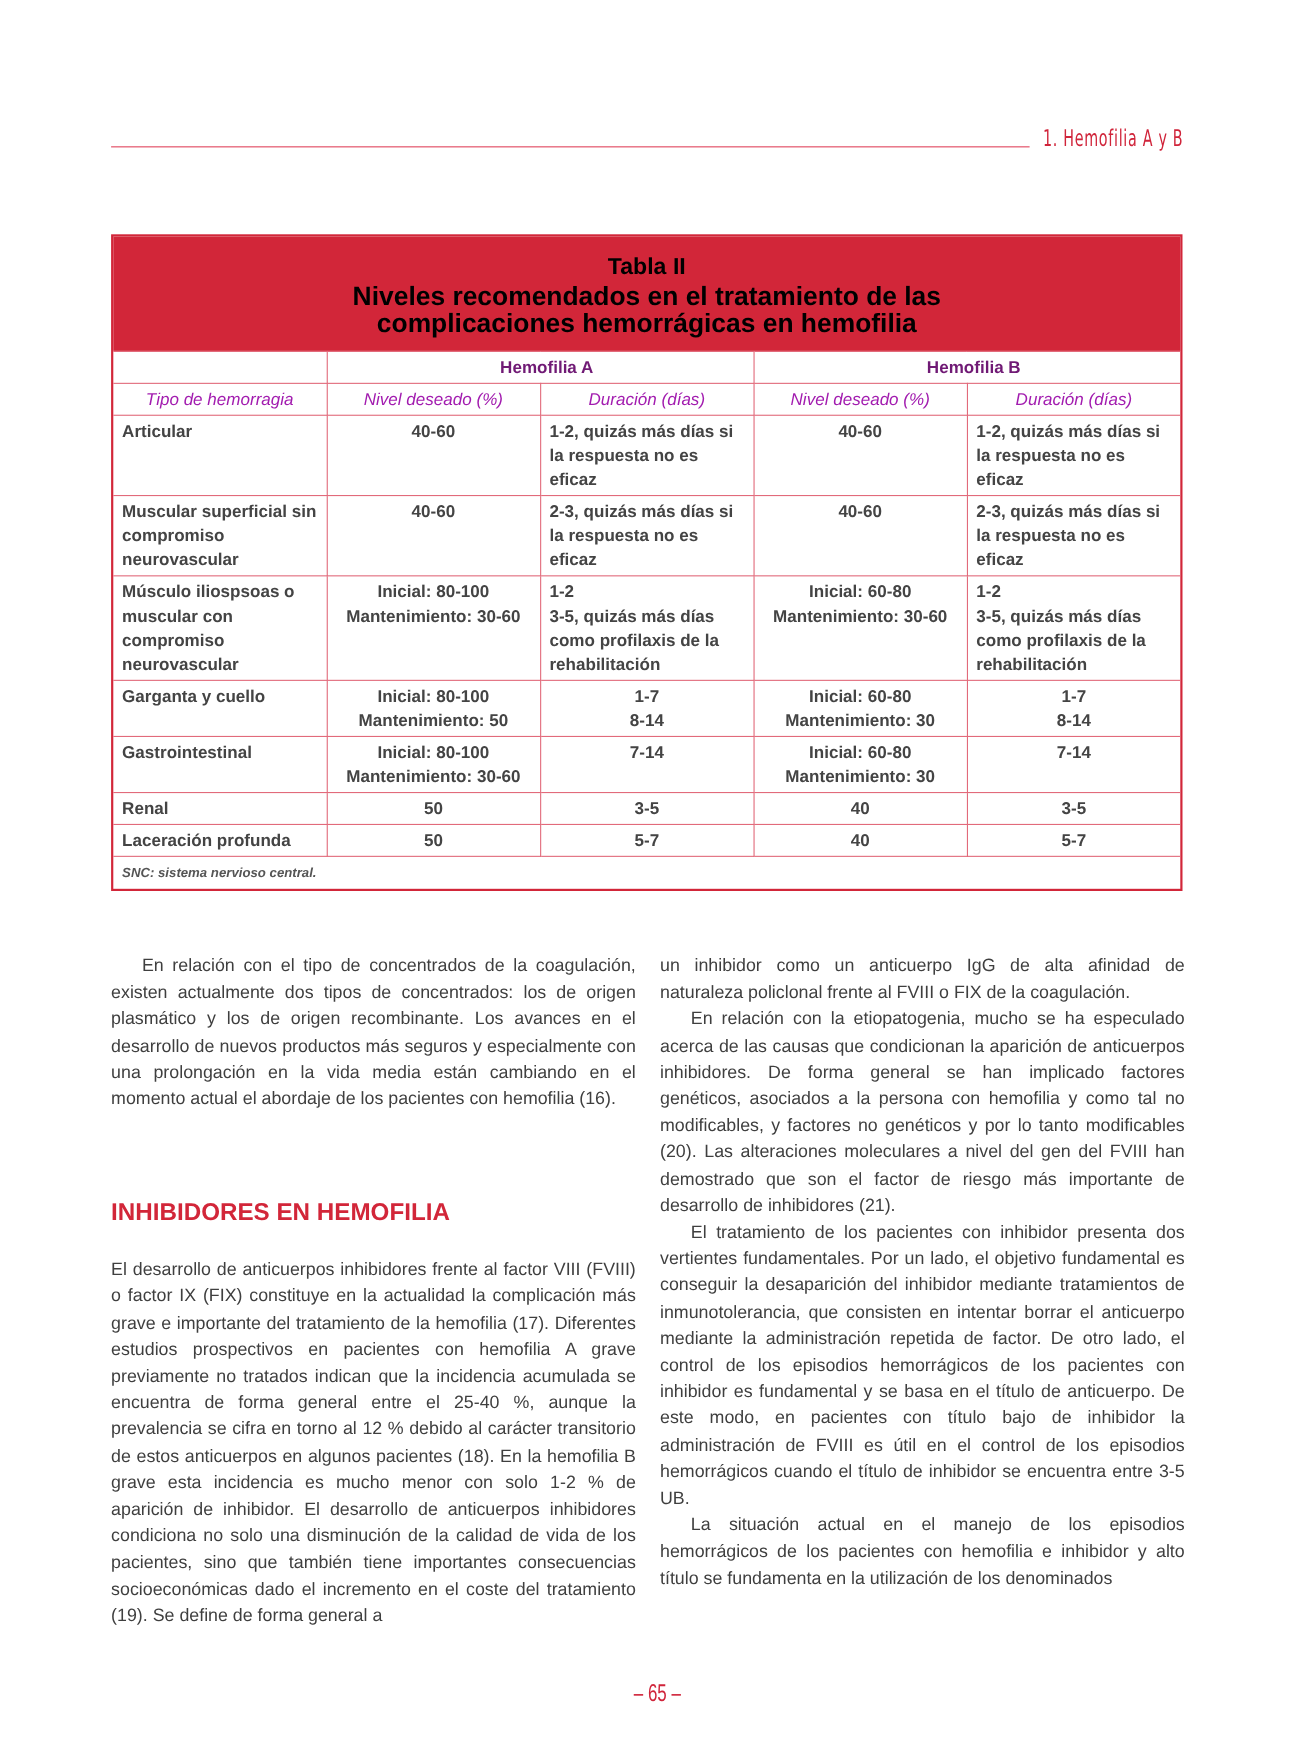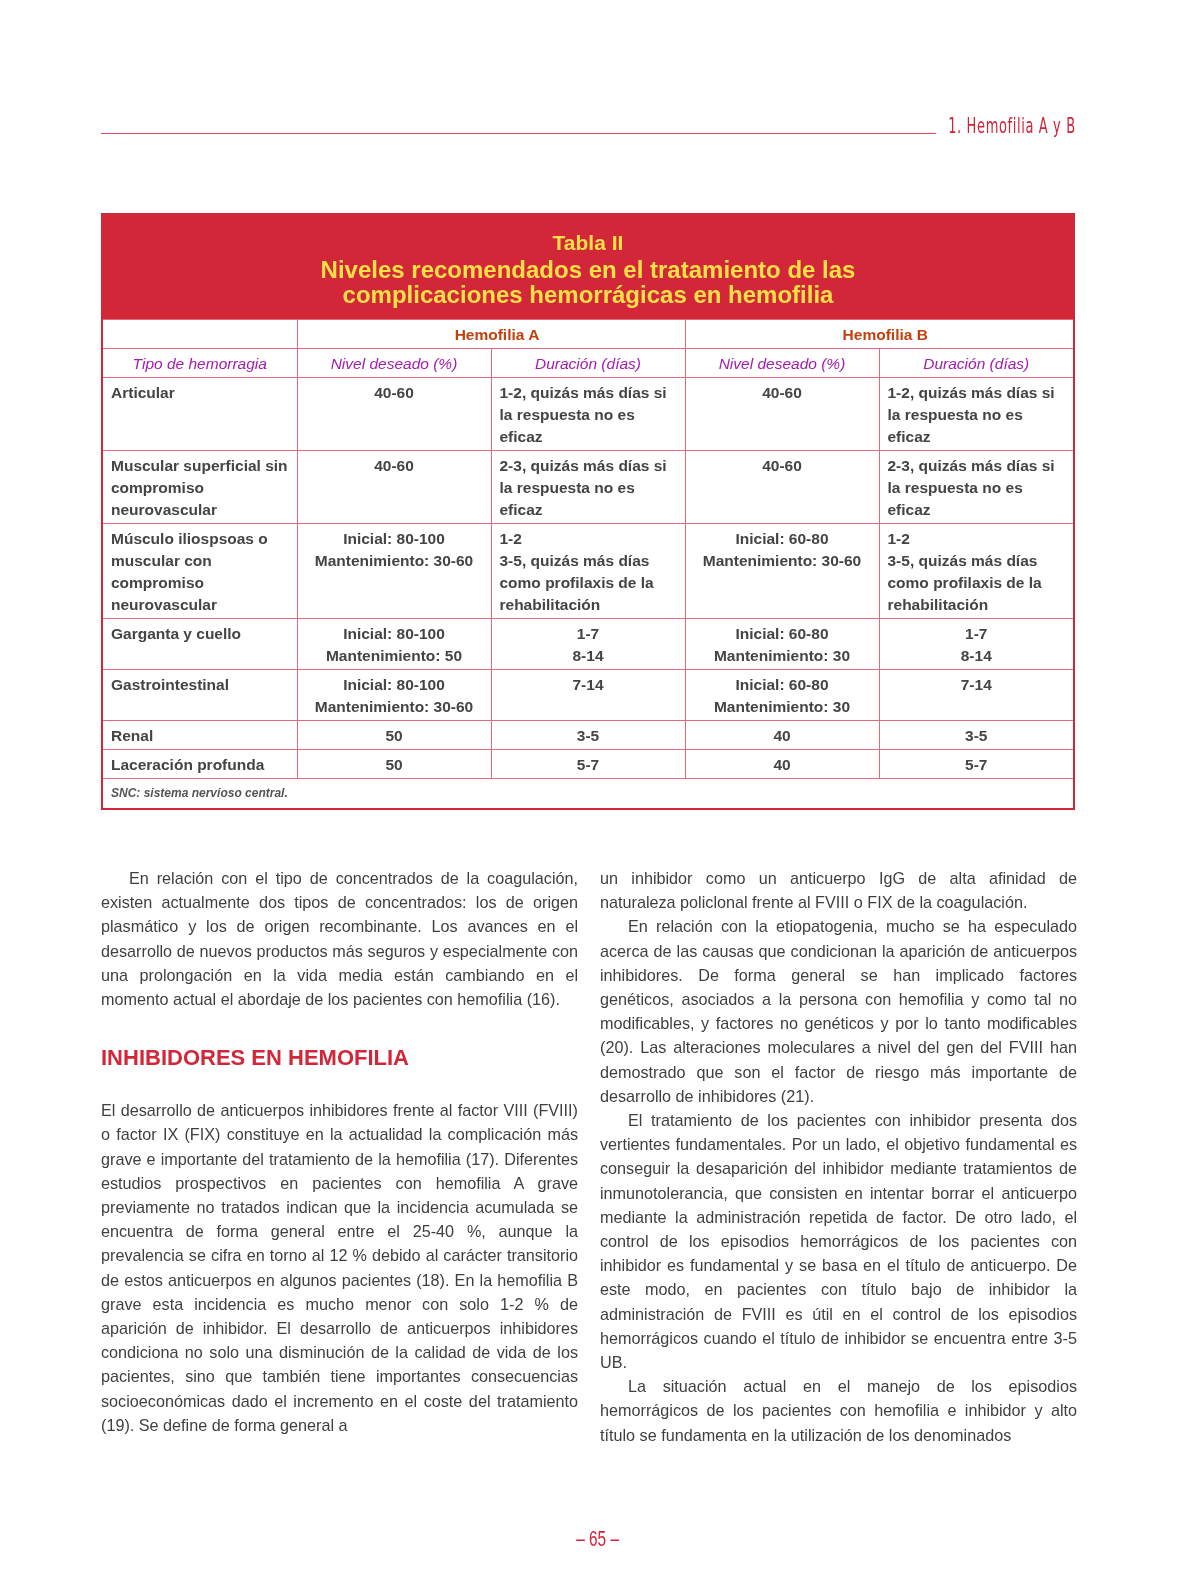--- a/index.html
+++ b/index.html
@@ -6,41 +6,41 @@
   body { width: 1196px; height: 1595px; position: relative; overflow: hidden;
          font-family: "Liberation Sans", "DejaVu Sans", sans-serif; color: #3a3a3a; }
 
   .running-header { position: absolute; left: 101px; top: 108px; width: 975px; height: 30px; }
   .running-header .rule { position: absolute; left: 0; right: 140px; bottom: 4px; border-bottom: 1px solid #e0445c; }
   .running-header .title { position: absolute; right: 0; bottom: 0; color: #d0243a;
          font-family: "DejaVu Sans", sans-serif; font-size: 21px; letter-spacing: 1px;
          transform: scaleX(0.62); transform-origin: right bottom; white-space: nowrap; }
 
   .table-box { position: absolute; left: 101px; top: 213px; width: 974px; border: 2px solid #d22639; box-sizing: border-box; }
-  .table-head { background: #d22639; color: #fde047; text-align: center; padding: 14px 10px 12px; }
+  .table-head { background: #d22639; color: #000000; text-align: center; padding: 14px 10px 12px; }
   .table-head .t1 { font-size: 21px; font-weight: bold; line-height: 28px; }
   .table-head .t2 { font-size: 24px; font-weight: bold; line-height: 25px; }
 
   table.data { width: 100%; border-collapse: collapse; font-size: 15.5px; color: #444; }
   table.data td, table.data th { border: 1px solid #e26a7b; padding: 4px 8px 2px; vertical-align: top; line-height: 22px; font-weight: bold; }
   table.data tr > *:first-child { border-left: none; }
   table.data tr > *:last-child { border-right: none; }
-  table.data th.group { color: #c2410c; font-weight: bold; font-size: 15.5px; height: 20px; padding-left: 20px; }
+  table.data th.group { color: #701a75; font-weight: bold; font-size: 15.5px; height: 20px; padding-left: 20px; }
   table.data th.sub { color: #a21caf; font-style: italic; font-weight: normal; }
   table.data td.c { text-align: center; }
   table.data td.l { text-align: left; }
   table.data td.note { font-style: italic; font-size: 12px; color: #555; padding: 3px 8px 4px; border-bottom: none; }
   .col1 { width: 194px; } .col2 { width: 194px; } .col3 { width: 194px; } .col4 { width: 194px; }
 
   .body-col { position: absolute; top: 866px; width: 477px; font-size: 16.2px; line-height: 24.2px; color: #3f3f3f; text-align: justify; }
   .body-col.left { left: 101px; }
   .body-col.right { left: 600px; }
   .body-col p { margin: 0; }
   .body-col p.indent { text-indent: 28px; }
-  .section-heading { color: #d22639; font-weight: bold; font-size: 22px; margin: 33px 0 26px; line-height: 28px; text-align: left; }
+  .section-heading { color: #d22639; font-weight: bold; font-size: 22px; margin: 77px 0 26px; line-height: 28px; text-align: left; }
 
   .page-number { position: absolute; left: 0; width: 1196px; top: 1486px; text-align: center; color: #d0243a;
          font-size: 22px; margin-top: 40px; }
   .page-number span { display: inline-block; transform: scaleX(0.7); }
 </style>
 </head>
 <body>
 
 <div class="running-header">
   <div class="rule"></div>

